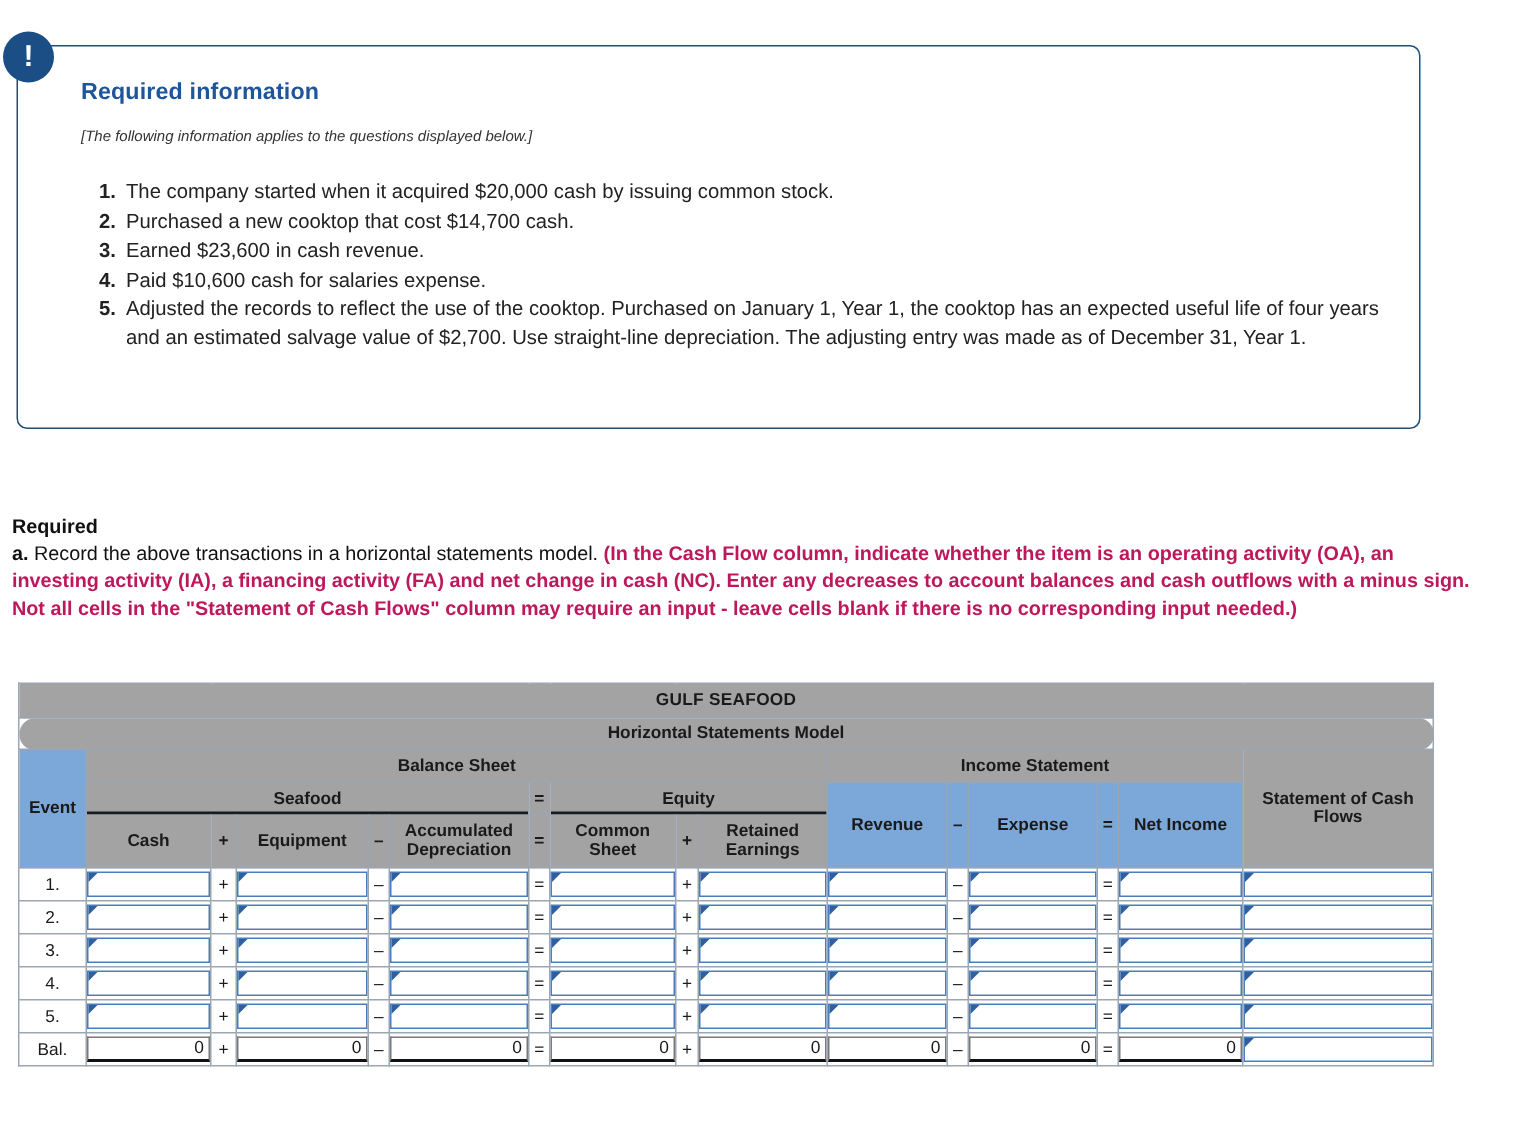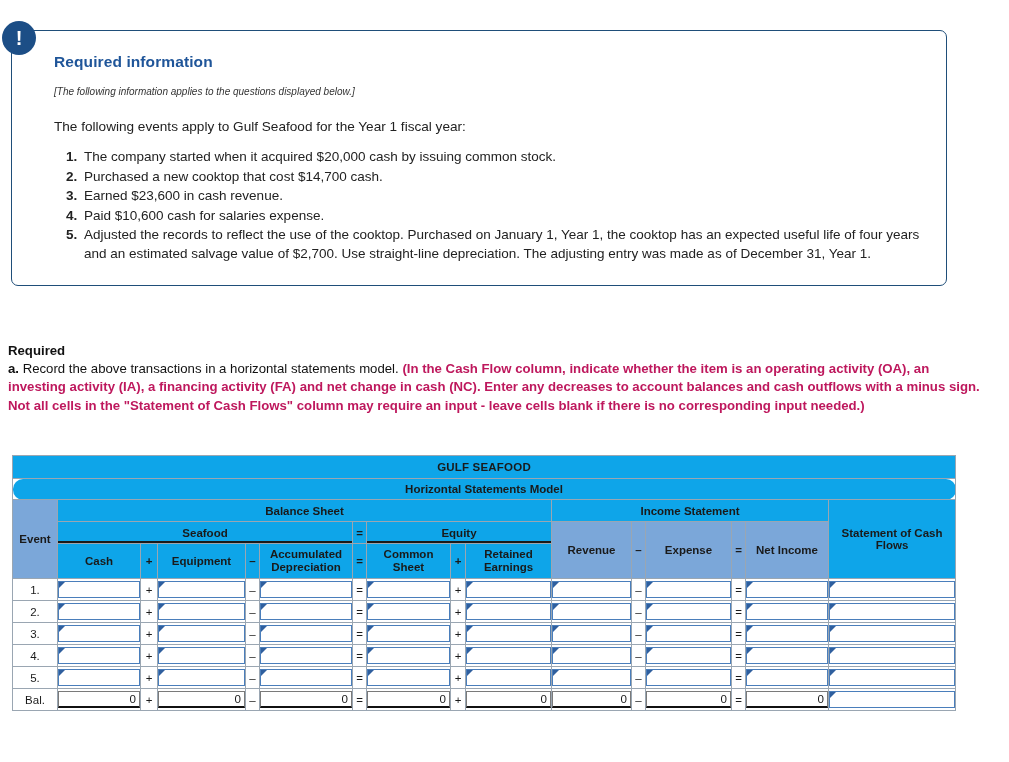--- a/index.html
+++ b/index.html
@@ -51,21 +51,21 @@
   
   .sheet-wrap{position:absolute;left:12px;top:455px;width:943px;}
   table.sheet{
     border-collapse:collapse;table-layout:fixed;width:943px;
     font-family:"Liberation Sans","DejaVu Sans",sans-serif;
   }
   table.sheet td{
     border:1px solid #9aa6b2;padding:0;vertical-align:middle;
     font-size:11.5px;color:#1a1a1a;
   }
-  .hdr{background:#0ea5e9;font-weight:bold;text-align:center;color:#16181a;}
+  .hdr{background:#a3a3a3;font-weight:bold;text-align:center;color:#16181a;}
   .hdr-title{height:22px;font-size:12.2px;letter-spacing:.2px;}
   .hdr-sub{height:20px;font-size:11.8px;border-radius:10px;}
   .grp{height:21px;font-size:11.8px;}
   .colhdr{height:34px;font-size:11.6px;line-height:13px;padding:0 2px;}
   .opcol{width:14px;}
   .blank-blue{background:#7BA7D9;border-left:1px solid #9aa6b2;border-right:1px solid #9aa6b2;}
   .underline-grp{box-shadow:inset 0 -2px 0 0 #1a1a1a;}
 
   
   .evt-lbl{
@@ -95,21 +95,20 @@
 </style>
 </head>
 <body>
 
 <div class="page">
 
   <div class="info-box">
     <div class="info-inner">
       <div class="req-title">Required information</div>
       <div class="req-italic">[The following information applies to the questions displayed below.]</div>
-      <div class="req-lead">The following events apply to Gulf Seafood for the Year 1 fiscal year:</div>
       <ol class="events">
         <li><span class="num">1.</span><span>The company started when it acquired $20,000 cash by issuing common stock.</span></li>
         <li><span class="num">2.</span><span>Purchased a new cooktop that cost $14,700 cash.</span></li>
         <li><span class="num">3.</span><span>Earned $23,600 in cash revenue.</span></li>
         <li><span class="num">4.</span><span>Paid $10,600 cash for salaries expense.</span></li>
         <li><span class="num">5.</span><span>Adjusted the records to reflect the use of the cooktop. Purchased on January 1, Year 1, the cooktop has an expected useful life of four years and an estimated salvage value of $2,700. Use straight-line depreciation. The adjusting entry was made as of December 31, Year 1.</span></li>
       </ol>
     </div>
   </div>
   <div class="badge">!</div>

